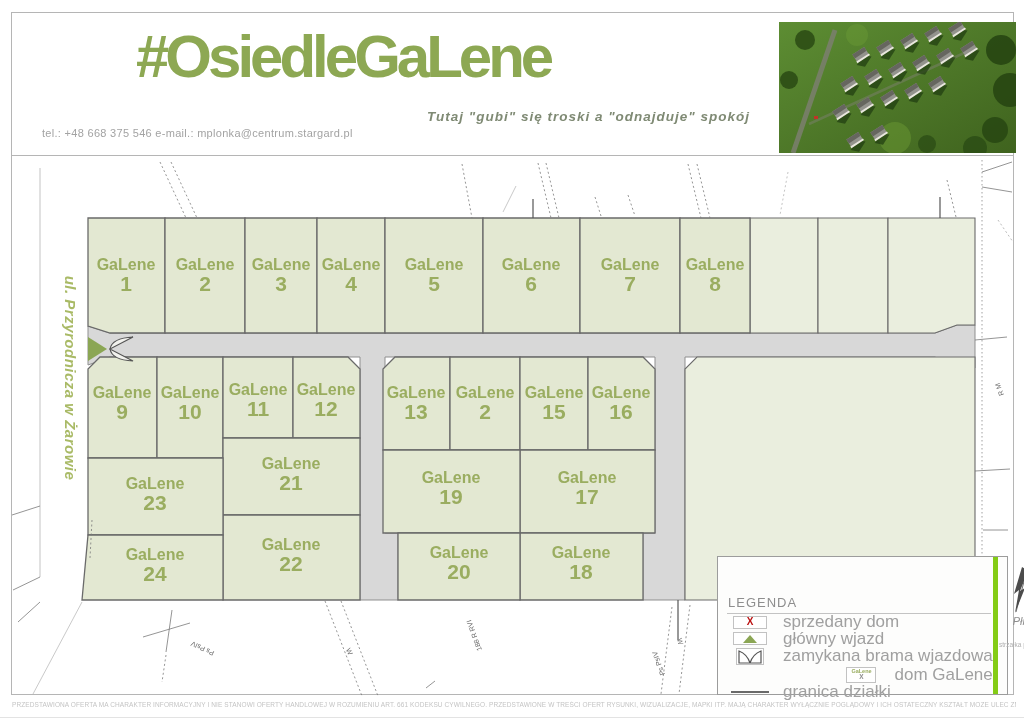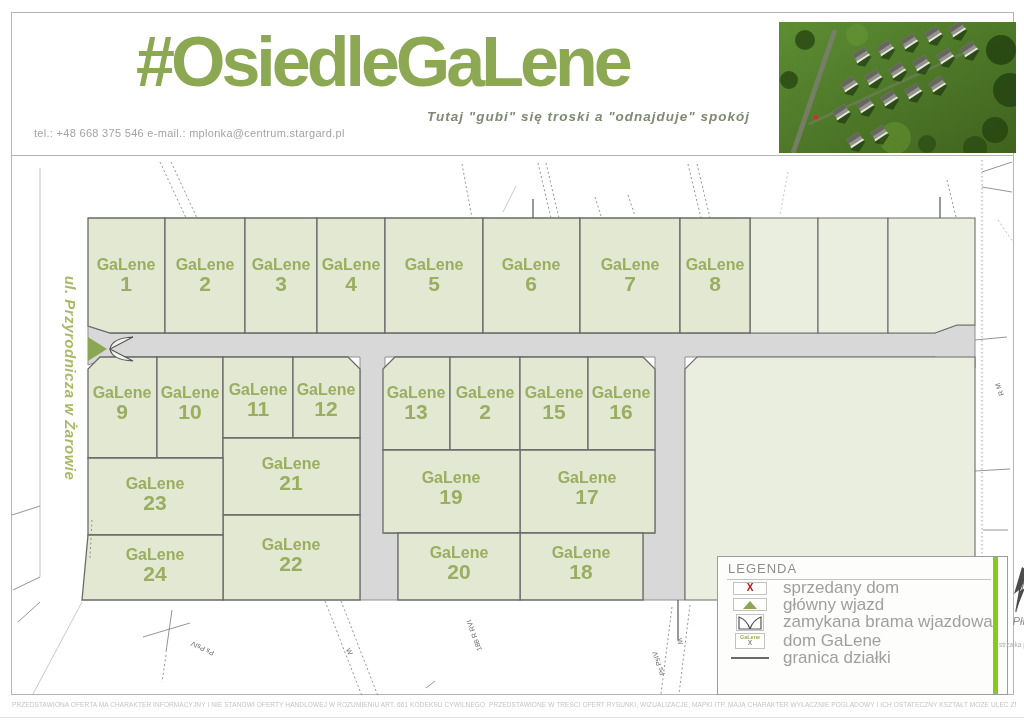--- a/index.html
+++ b/index.html
@@ -4,42 +4,42 @@
 <style>
   html,body{margin:0;padding:0;background:#fff;}
   .page{position:relative;width:1024px;height:724px;background:#fff;overflow:hidden;
         font-family:"Liberation Sans",sans-serif;}
   .frame{position:absolute;left:11px;top:12px;width:1001px;height:681px;
          border:1px solid #b5b5b5;background:#fff;z-index:0;}
   .header-divider{position:absolute;left:11px;top:155px;width:1002px;height:1px;background:#b5b5b5;z-index:2;}
 
   
   .plan-label{position:absolute;left:42px;top:57px;font-size:46px;color:#9b9b9b;z-index:3;letter-spacing:1px;}
-  .main-title{position:absolute;left:136px;top:22px;font-size:70px;font-weight:700;
+  .main-title{position:absolute;left:136px;top:22px;font-size:60px;font-weight:700;
               color:#8da853;letter-spacing:-4px;z-index:3;white-space:nowrap;}
   .tagline{position:absolute;right:274px;top:109px;font-size:13.5px;font-weight:700;font-style:italic;
            color:#7f8a74;letter-spacing:1px;z-index:3;white-space:nowrap;}
-  .contact{position:absolute;left:34px;top:127px;font-size:11px;color:#a3a3a3;letter-spacing:.3px;z-index:3;}
+  .contact{position:absolute;left:42px;top:127px;font-size:11px;color:#a3a3a3;letter-spacing:.3px;z-index:3;}
   .photo{position:absolute;left:779px;top:22px;width:237px;height:131px;z-index:3;overflow:hidden;}
 
   
   #map-svg{position:absolute;left:0;top:0;width:1024px;height:724px;z-index:1;}
   .street-label{position:absolute;left:-61px;top:368px;width:260px;height:20px;text-align:center;
                 transform:rotate(90deg);font-size:15px;font-weight:700;font-style:italic;
                 color:#a9ba66;letter-spacing:.5px;z-index:2;}
   #plot-labels{position:absolute;left:0;top:0;z-index:2;}
   .plot-label{position:absolute;transform:translate(-50%,-50%);text-align:center;line-height:1.02;color:#9aad60;}
   .pl-name{font-size:16px;font-weight:700;}
   .pl-num{font-size:21px;font-weight:700;}
   .mark{position:absolute;font-size:7px;color:#6a6a6a;z-index:2;white-space:nowrap;}
 
   
   .legend{position:absolute;left:717px;top:556px;width:291px;height:139px;background:#fdfdfc;
           border:1px solid #9c9c9c;z-index:4;box-sizing:border-box;display:flex;}
-  .lg-left{flex:1 1 auto;padding:3px 0 0 9px;box-sizing:border-box;}
+  .lg-left{flex:1 1 auto;padding:3px 0 0 9px;box-sizing:border-box;margin-top:34px;}
   .lg-title{font-size:13px;color:#8e8e8e;letter-spacing:1px;border-bottom:1px solid #c3c3c3;
             padding:1px 0 3px 1px;margin-right:2px;}
   .lg-row{display:flex;align-items:center;height:16.4px;}
   .lg-ic{width:46px;display:flex;justify-content:center;align-items:center;flex:0 0 46px;}
   .lg-tx{font-size:17px;color:#a0a0a0;padding-left:10px;white-space:nowrap;}
   .ic-box{width:34px;height:13px;border:1px solid #c2c2c2;background:#fff;display:flex;
           align-items:center;justify-content:center;box-sizing:border-box;}
   .ic-x{font-size:10px;font-weight:700;color:#bb1111;line-height:1;}
   .ic-tri{width:0;height:0;border-left:7px solid transparent;border-right:7px solid transparent;
           border-bottom:8px solid #8ba654;}
@@ -337,21 +337,21 @@
       </div>
       <div class="lg-row" style="height:19px;">
         <span class="lg-ic">
           <svg width="28" height="17" viewBox="0 0 28 17">
             <rect x="0.5" y="0.5" width="27" height="16" fill="#fff" stroke="#c2c2c2"></rect>
             <path d="M3,15 L3,3 Q11,6 14,15 Z M25,15 L25,3 Q17,6 14,15 Z" fill="#fff" stroke="#555" stroke-width="1.2"></path>
           </svg>
         </span>
         <span class="lg-tx">zamykana brama wjazdowa</span>
       </div>
-      <div class="lg-row" style="height:18px;">
+      <div class="lg-row" style="height:18px;justify-content:flex-end;">
         <span class="lg-ic">
             <span class="ic-house">
           <i>GaLene</i>
               <b>X</b>
         </span>
           </span>
         <span class="lg-tx">dom GaLene</span>
       </div>
       <div class="lg-row">
         <span class="lg-ic">

